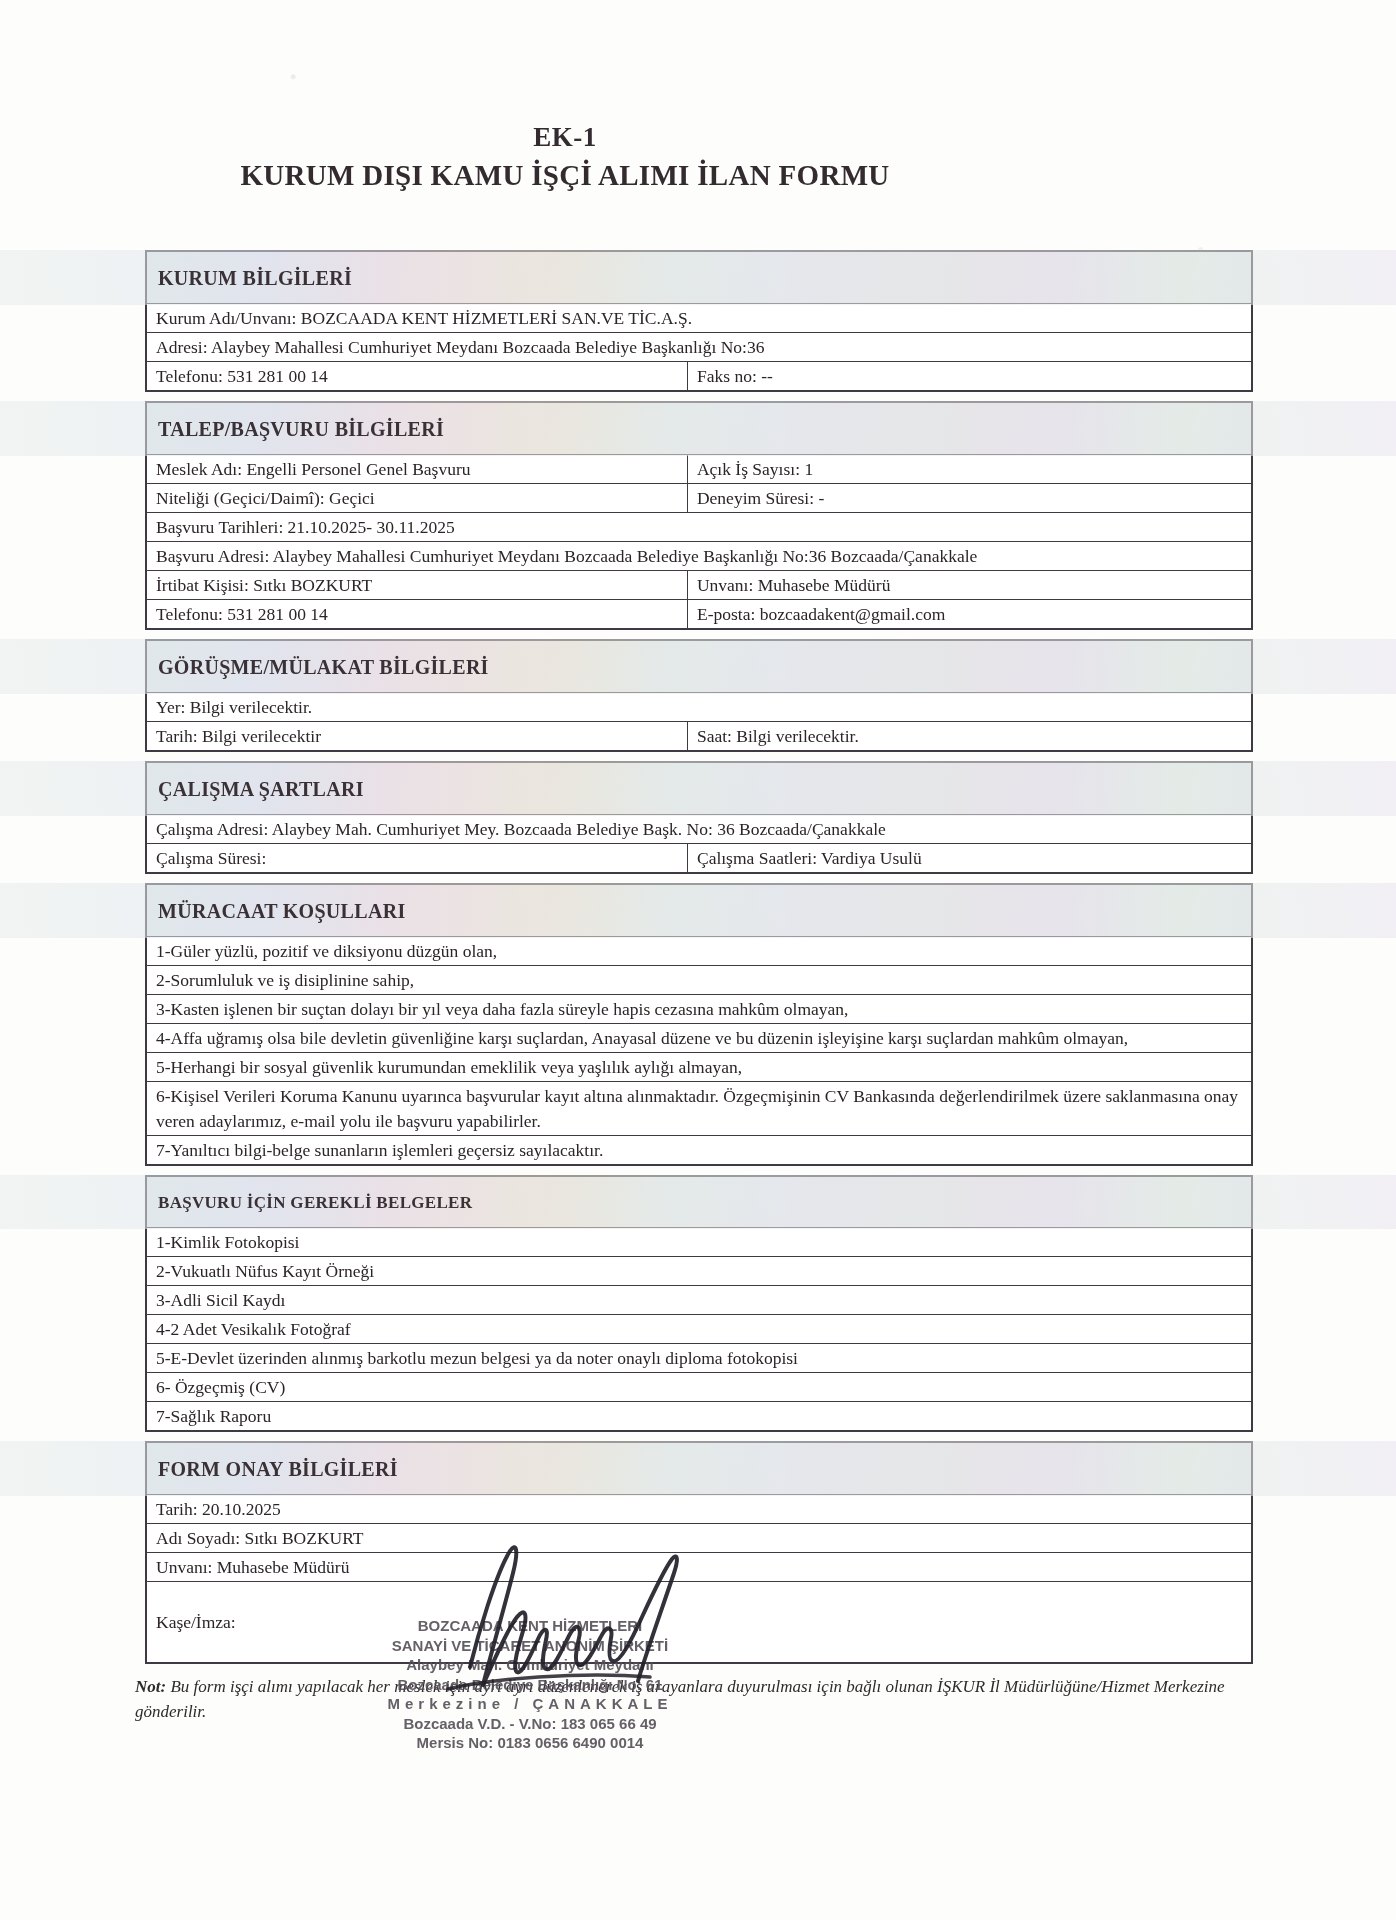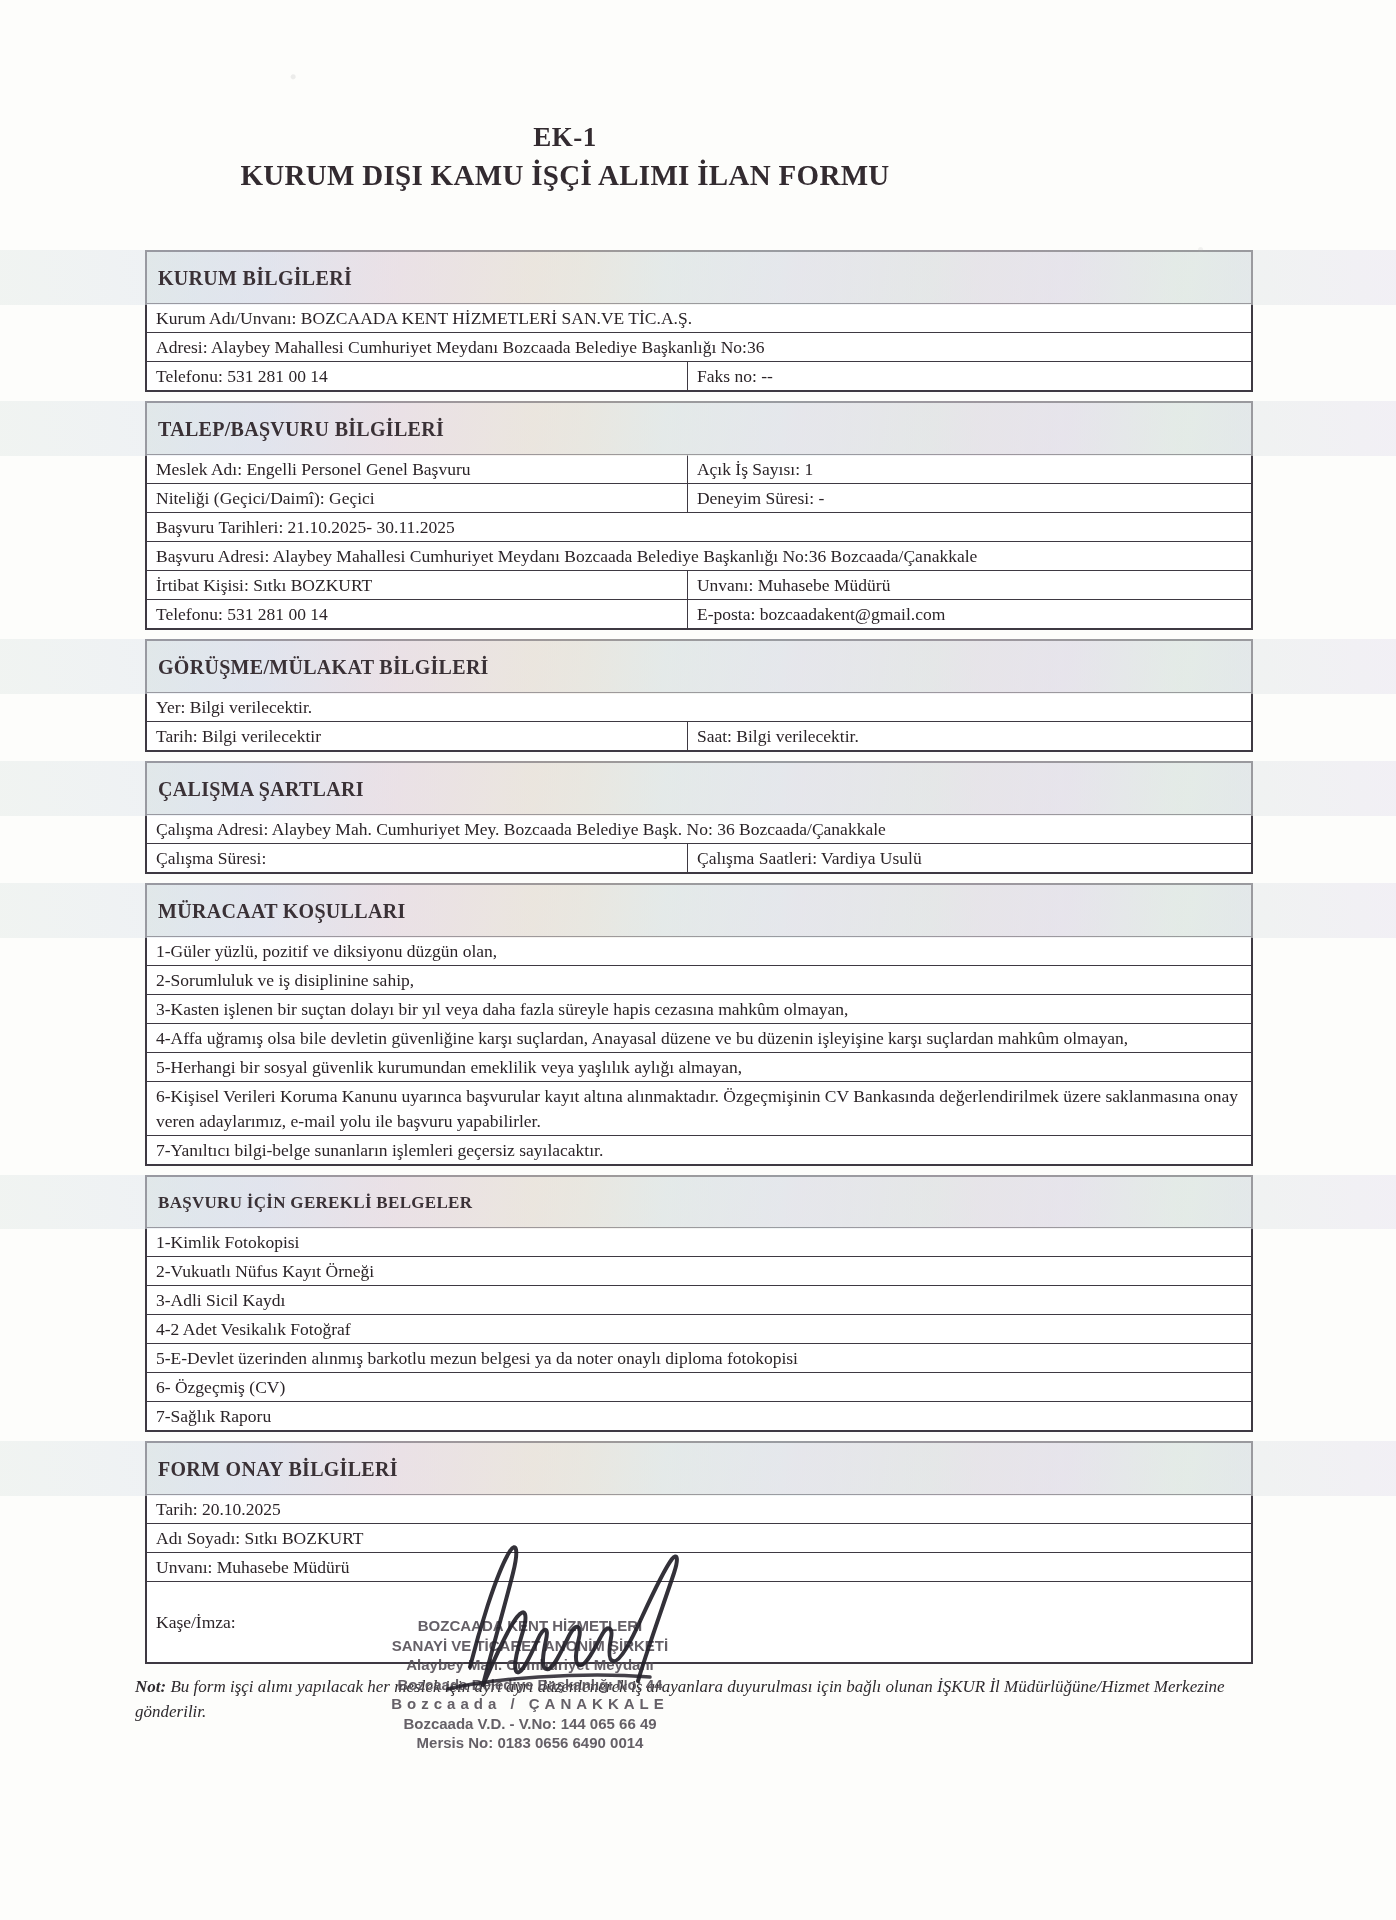--- a/index.html
+++ b/index.html
@@ -250,23 +250,23 @@
                C266 129 276 106 283 94 C288 86 293 89 291 99 C289 110 288 121 293 122
                C300 124 312 100 322 78 C334 52 346 28 352 20 C357 14 359 19 354 34
                C344 64 324 120 318 142" stroke="#221f28" stroke-width="4" stroke-linecap="round" opacity="0.92"></path>
       <path d="M128 150 C170 140 260 132 330 138" stroke="#221f28" stroke-width="3.5" stroke-linecap="round" opacity="0.85"></path>
     </svg>
 
     <div class="stamp">
         <div class="stamp-line">BOZCAADA KENT HİZMETLERİ</div>
         <div class="stamp-line">SANAYİ VE TİCARET ANONİM ŞİRKETİ</div>
         <div class="stamp-line">Alaybey Mah. Cumhuriyet Meydanı</div>
-        <div class="stamp-line">Bozcaada Belediye Başkanlığı No: 44</div>
-        <div class="stamp-line spaced">Bozcaada / ÇANAKKALE</div>
-        <div class="stamp-line">Bozcaada V.D. - V.No: 144 065 66 49</div>
+        <div class="stamp-line">Bozcaada Belediye Başkanlığı No: 61</div>
+        <div class="stamp-line spaced">Merkezine / ÇANAKKALE</div>
+        <div class="stamp-line">Bozcaada V.D. - V.No: 183 065 66 49</div>
         <div class="stamp-line">Mersis No: 0183 0656 6490 0014</div>
       </div>
 
     <p class="note">
       <b>Not:</b><span> Bu form işçi alımı yapılacak her meslek için ayrı ayrı düzenlenerek iş arayanlara duyurulması için bağlı olunan İŞKUR İl Müdürlüğüne/Hizmet Merkezine gönderilir.</span>
     </p>
   </div>
 
 </div>
 

